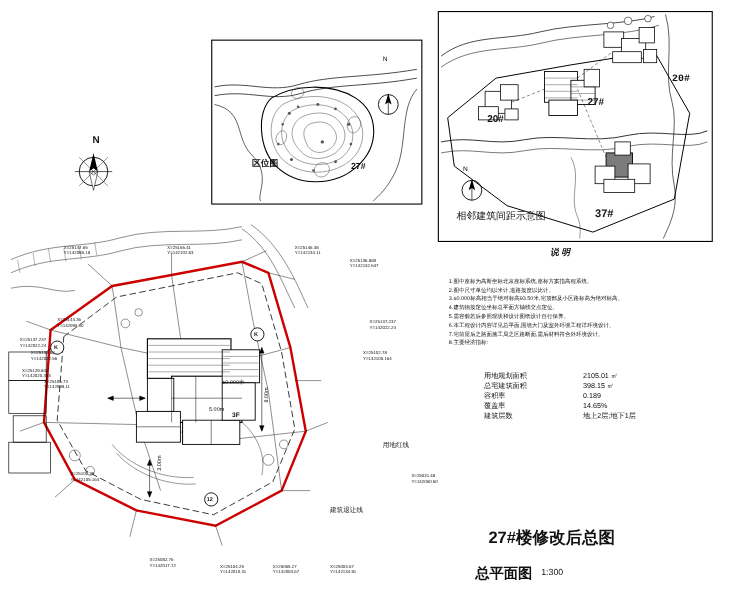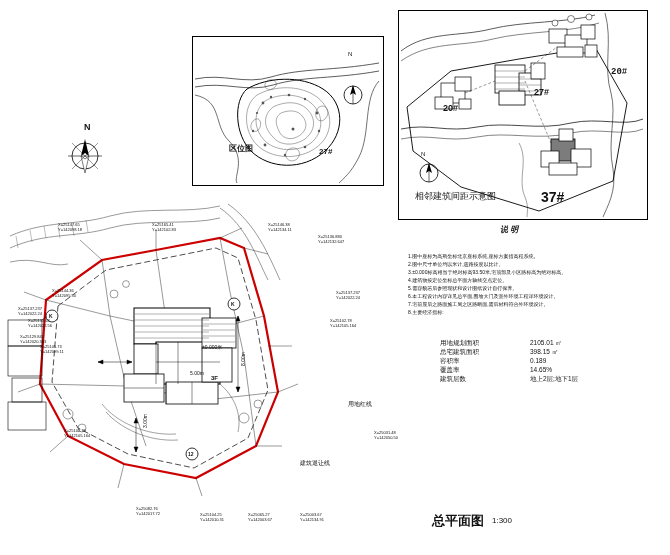--- a/index.html
+++ b/index.html
@@ -144,21 +144,21 @@
       </g>
 
       <circle cx="30" cy="162" r="9" fill="none" stroke="#000" stroke-width="0.8"></circle>
       <polygon points="30,152 33,162 30,160 27,162" fill="#000"></polygon>
       <line x1="30" y1="153" x2="30" y2="171" stroke="#000" stroke-width="0.6"></line>
     </svg>
     <div class="lbl" style="left:22px;top:140px;font-size:6px;">N</div>
     <div class="lbl" style="left:212px;top:56px;font-size:9px;font-weight:bold;font-family:Liberation Mono, monospace;">20#</div>
     <div class="lbl" style="left:44px;top:92px;font-size:9px;font-weight:bold;">20#</div>
     <div class="lbl" style="left:135px;top:76px;font-size:9px;font-weight:bold;">27#</div>
-    <div class="lbl" style="left:142px;top:178px;font-size:14px;font-weight:bold;text-align:right;">37#</div>
+    <div class="lbl" style="left:142px;top:178px;font-size:10px;font-weight:bold;text-align:right;">37#</div>
   </div>
   <div class="lbl" style="left:415px;top:190px;font-size:9px;font-weight:normal;">相邻建筑间距示意图</div>
 
   <div class="lbl med" style="left:500px;top:224px;font-weight:bold;font-style:italic;">说 明</div>
   <div class="note" style="left:408px;top:252px;width:250px;">
     <div>1.图中座标为高斯坐标北京座标系统,座标方案指高程系统。</div>
     <div>2.图中尺寸单位均以米计,道路按度以比计。</div>
     <div>3.±0.000标高相当于绝对标高93.50米,宅顶部及小区路标高为绝对标高。</div>
     <div>4.建筑物按定位坐标总平面方轴线交点定位。</div>
     <div>5.需容貌若后参照现状和设计图纸设计自行保养。</div>
@@ -382,16 +382,17 @@
   <div class="lbl" style="left:211px;top:375px;font-size:6px;font-weight:bold;">3F</div>
   <div class="lbl" style="left:190px;top:370px;font-size:5px;">5.00m</div>
   <div class="lbl" style="left:240px;top:366px;font-size:5px;transform:rotate(-90deg);transform-origin:left top;">8.00m</div>
   <div class="lbl" style="left:142px;top:428px;font-size:5px;transform:rotate(-90deg);transform-origin:left top;">3.00m</div>
   <div class="lbl" style="left:348px;top:400px;font-size:6px;">用地红线</div>
   <div class="lbl" style="left:300px;top:459px;font-size:6px;">建筑退让线</div>
   <div class="lbl" style="left:231px;top:301px;font-size:5px;font-weight:bold;">K</div>
   <div class="lbl" style="left:49px;top:313px;font-size:5px;font-weight:bold;">K</div>
   <div class="lbl" style="left:188px;top:451px;font-size:5px;font-weight:bold;">12</div>
 
+  <div class="lbl huge" style="left:444px;top:480px;">27#楼修改后总图</div>
   <div class="lbl big" style="left:432px;top:512px;">总平面图</div>
   <div class="lbl med" style="left:492px;top:516px;text-align:right;">1:300</div>
 
 </div>
 
 </body></html>

